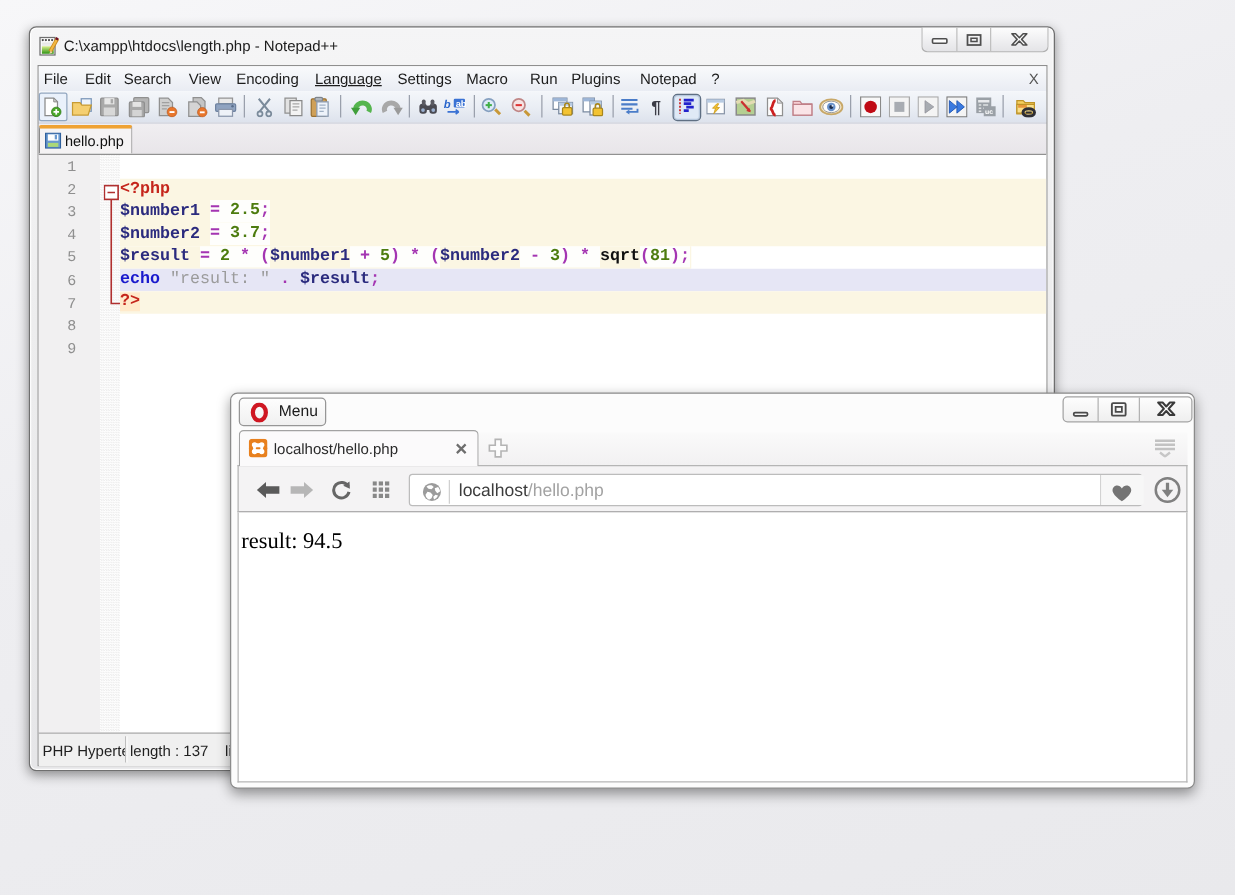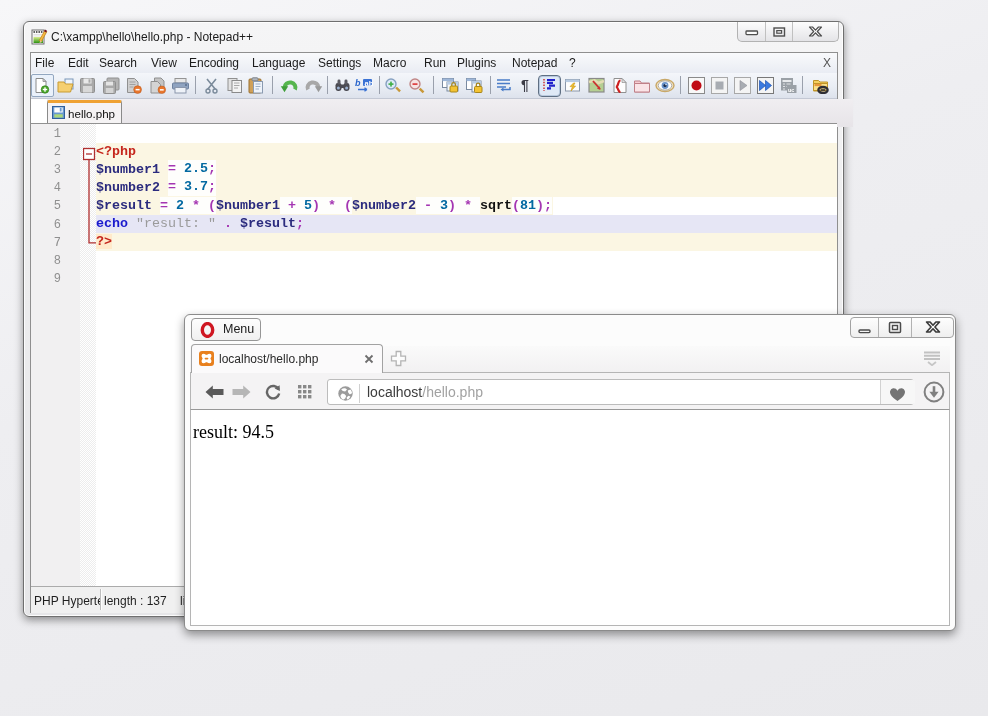--- a/index.html
+++ b/index.html
@@ -13,35 +13,35 @@
        box-shadow:0 3px 9px rgba(0,0,0,.42), inset 0 0 0 1px rgba(255,255,255,.85);}
   
   #npp-client{left:6px;top:30px;width:806px;height:559px;border:1px solid #8f8f8f;background:#fff;}
   #npp-menu{left:0;top:0;width:806px;height:20px;background:linear-gradient(180deg,#f9fafc,#e9ecf3);}
   .mi{position:absolute;top:3px;font-size:12px;color:#1c1c1c;}
   #npp-toolbar{left:0;top:20px;width:806px;height:25px;
      background:linear-gradient(180deg,#f4f6fa 0%,#e9edf4 55%,#dde2ec 100%);
      border-bottom:1px solid #c3c8d4;}
   .tsep{position:absolute;top:3px;width:1px;height:18px;background:#9aa0ac;}
   .ticon{position:absolute;top:3.5px;width:17px;height:17px;}
-  #npp-tabbar{left:16px;top:46px;width:806px;height:28px;background:linear-gradient(180deg,#f0eef1,#e7e4e8);}
+  #npp-tabbar{left:0;top:46px;width:806px;height:28px;background:linear-gradient(180deg,#f0eef1,#e7e4e8);}
   #tab1{position:absolute;left:0px;top:1px;width:75px;height:23px;background:#f5f3f4;
         border:1px solid #8a8a8a;border-bottom:none;border-top:3px solid #efa233;
         border-radius:2px 2px 0 0;box-sizing:border-box;}
   #npp-editor{left:0;top:70px;width:806px;height:462px;background:#fff;border-top:1px solid #919191;overflow:hidden;}
   #lnmargin{left:0;top:0;width:49px;height:462px;background:#f1f0f1;}
   #foldmargin{left:49px;top:0;width:16px;height:462px;
       background-image:conic-gradient(#ededed 25%,#ffffff 25% 50%,#ededed 50% 75%,#ffffff 75%);
       background-size:2px 2px;}
   .ln{position:absolute;width:30px;text-align:right;font-family:"Liberation Mono",monospace;
       font-size:12px;color:#8f8f8f;line-height:18.1px;}
   .crow{position:absolute;left:65px;width:741px;height:18.1px;}
   .code{position:absolute;left:65px;font-family:"Liberation Mono",monospace;font-size:13.34px;
         line-height:18.1px;font-weight:bold;white-space:pre;letter-spacing:0px;}
-  .v{color:#2b2b7e;} .o{color:#a435b2;} .n{color:#0369a1;} .r{color:#c5261c;}
+  .v{color:#2b2b7e;} .o{color:#a435b2;} .n{color:#4d7c0f;} .r{color:#c5261c;}
   .k{color:#1a1acd;} .s{color:#9b9b9b;font-weight:normal;} .f{color:#101010;}
   .wb{background:#fefefc;padding:1.4px 0 1.2px;}
   #npp-status{left:0;top:533px;width:806px;height:26px;background:#f0f0f0;border-top:1px solid #ababab;}
   .st{position:absolute;top:7px;font-size:12px;color:#1f1f1f;}
   
   #opera{left:184px;top:314px;width:770px;height:315px;border:1px solid #8b8b8b;border-radius:6px;
          background:#fcfcfc;box-shadow:0 4px 10px rgba(0,0,0,.4);}
   #omenu{left:6px;top:3px;width:68px;height:21px;border:1px solid #969696;border-radius:4px;
          background:linear-gradient(180deg,#fdfdfd,#f0f0f0);}
   #otab{left:6px;top:29px;width:192px;height:29px;background:#fbfafb;border:1px solid #a2a2a2;
@@ -69,41 +69,41 @@
         <circle cx="8.2" cy="4" r="0.9" fill="#4a4a4a"></circle>
         <circle cx="10.7" cy="4" r="0.9" fill="#4a4a4a"></circle>
       <path d="M2.5 6.5 h9 M2.5 8 h9" stroke="#d8d8d8" stroke-width=".7"></path>
       <rect x="2.5" y="9" width="9.5" height="6" fill="url(#gnpp)"></rect>
       <path d="M15 2.8 L9.2 13.2" stroke="#c9861c" stroke-width="3"></path>
       <path d="M14.8 2.9 L9.4 12.8" stroke="#f2b844" stroke-width="1.7"></path>
       <path d="M9.6 12.4 l-1.2 2.5 l2.6 -.8 z" fill="#ecd3a2"></path>
       <path d="M14 1.6 l2 1.1 l-.9 1.7 l-2 -1.1 z" fill="#6e1028"></path>
     </svg>
   </div>
-  <div class="abs" style="left:27px;top:8px;font-size:12px;color:#1c1c1c;">C:\xampp\hello\hello.php - Notepad++</div>
+  <div class="abs" style="left:27px;top:8px;font-size:12px;color:#1c1c1c;">C:\xampp\htdocs\length.php - Notepad++</div>
   <div class="abs" id="npp-buttons" style="left:713px;top:0px;width:100px;height:19px;border:1px solid #b2b2b2;border-top:none;border-radius:0 0 5px 5px;background:linear-gradient(180deg,#fdfdfd,#efeff1 55%,#e4e4e7);display:flex;">
     <div style="width:27px;border-right:1px solid #c0c0c0;position:relative;"><svg width="27" height="19">
           <rect x="8" y="9" width="11.5" height="3.6" rx="0.8" fill="#fcfcfc" stroke="#4e4e4e" stroke-width="1.3"></rect>
         </svg></div>
     <div style="width:26px;border-right:1px solid #c0c0c0;position:relative;"><svg width="26" height="19">
           <rect x="8" y="6" width="10.5" height="8" fill="none" stroke="#4e4e4e" stroke-width="1.4"></rect>
           <rect x="10.8" y="8.6" width="4.8" height="2.6" fill="none" stroke="#4e4e4e" stroke-width="1.2"></rect>
         </svg></div>
     <div style="width:45px;position:relative;"><svg width="45" height="19">
           <path d="M16.5 5 h3 l3 3.2 l3 -3.2 h3 l-4.2 4.5 l4.2 4.5 h-3 l-3 -3.2 l-3 3.2 h-3 l4.2 -4.5 z" fill="#fcfcfc" stroke="#4e4e4e" stroke-width="1.2" stroke-linejoin="round"></path>
         </svg></div>
   </div>
   <div class="abs" id="npp-client">
     <div class="abs" id="npp-menu">
       <span class="mi" style="left:4px;">File</span>
       <span class="mi" style="left:37px;">Edit</span>
       <span class="mi" style="left:68px;text-align:right;">Search</span>
       <span class="mi" style="left:120px;">View</span>
       <span class="mi" style="left:158px;">Encoding</span>
-      <span class="mi" style="left:221px;">Language</span>
+      <span class="mi" style="left:221px;text-decoration:underline;">Language</span>
       <span class="mi" style="left:287px;">Settings</span>
       <span class="mi" style="left:342px;">Macro</span>
       <span class="mi" style="left:393px;">Run</span>
       <span class="mi" style="left:426px;text-align:right;">Plugins</span>
       <span class="mi" style="left:481px;">Notepad</span>
       <span class="mi" style="left:538px;">?</span>
       <span class="mi" style="left:792px;color:#555;font-size:12px;">X</span>
     </div>
     <div class="abs" id="npp-toolbar">
       <span class="abs" style="left:0px;top:1px;width:21px;height:21px;border:1px solid #93a7c0;border-radius:2px;background:#eaf1fb;"></span>

